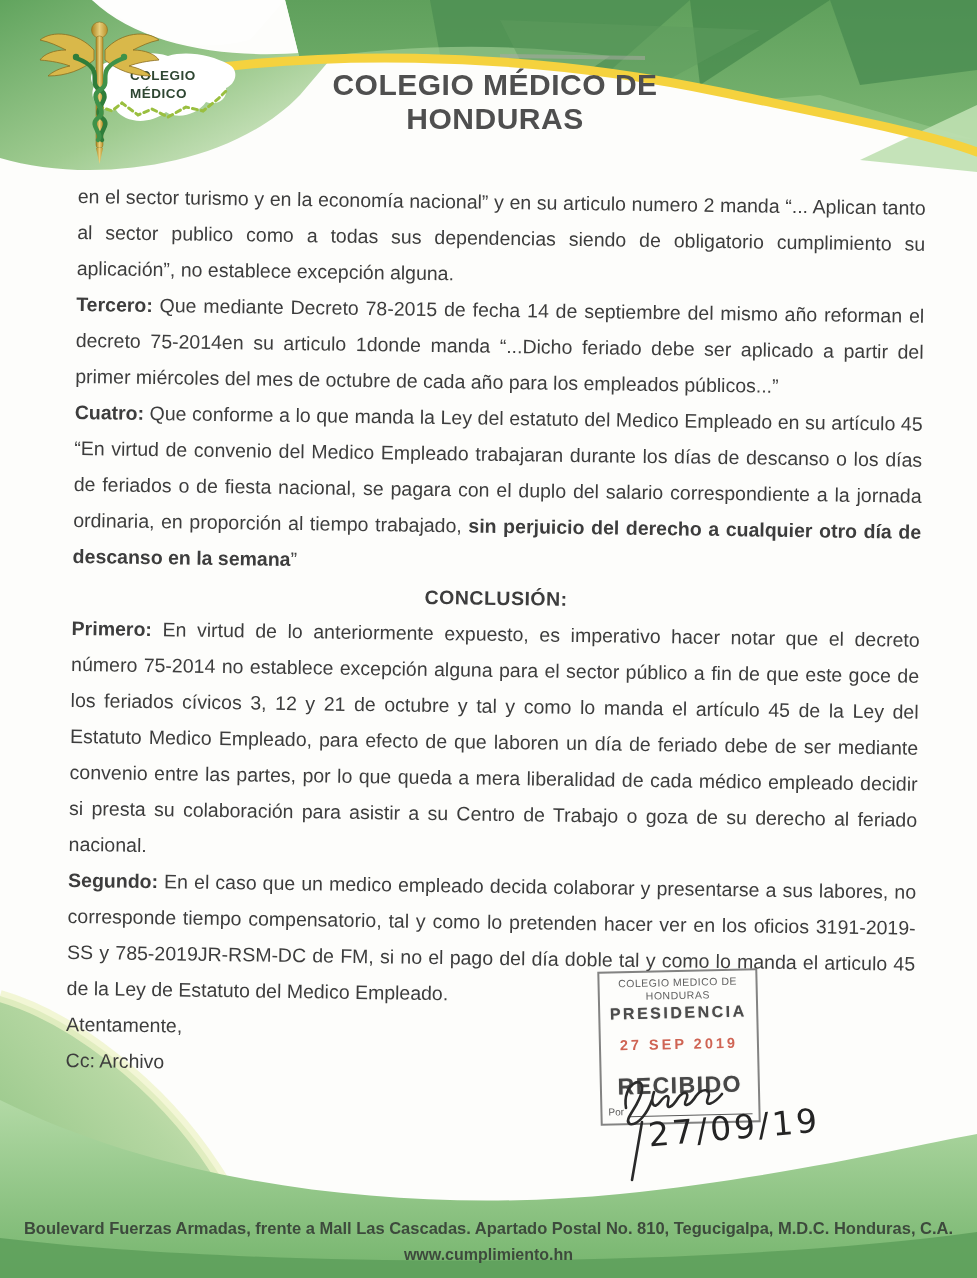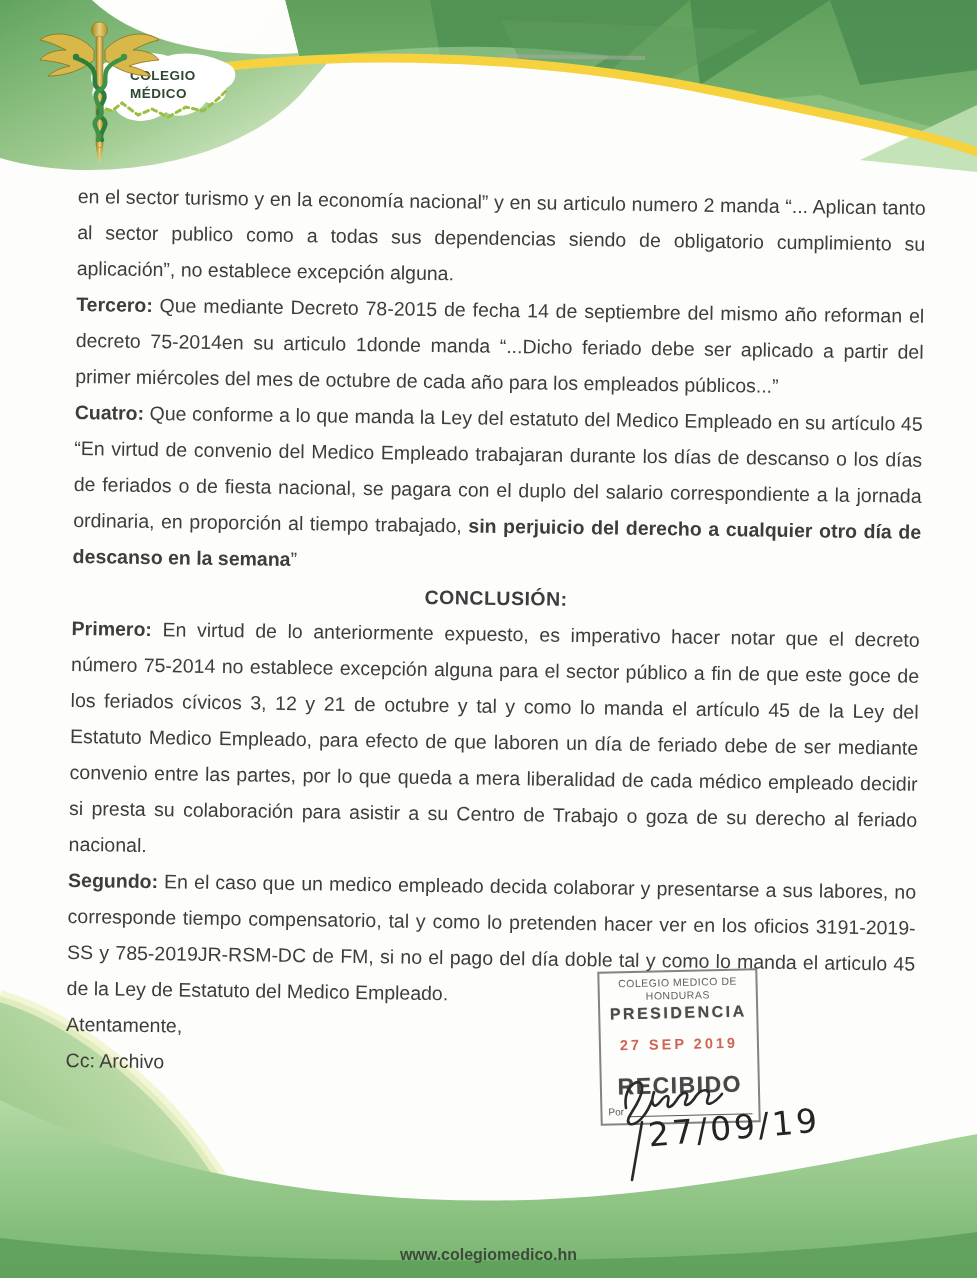--- a/index.html
+++ b/index.html
@@ -111,20 +111,21 @@
                C22,52 14,56 10,60 C28,60 44,54 56,44 Z" fill="#d9b84a" stroke="#8a6d1f" stroke-width=".8"></path>
       <path d="M67,34 C83,16 109,14 121,24 C111,26 103,30 95,34 C107,34 117,38 121,44 C109,45 99,47 91,50
                C101,52 109,56 113,60 C95,60 79,54 67,44 Z" fill="#d9b84a" stroke="#8a6d1f" stroke-width=".8"></path>
       <path d="M38,42 C70,54 48,66 62,74 C76,82 52,94 64,102 C74,109 58,118 64,124" fill="none" stroke="#2f7d3a" stroke-width="4.5" stroke-linecap="round"></path>
       <path d="M86,42 C54,54 76,66 62,74 C48,82 72,94 60,102 C50,109 66,118 60,124" fill="none" stroke="#3f9249" stroke-width="4.5" stroke-linecap="round"></path>
       <circle cx="38" cy="41" r="3.2" fill="#2f7d3a"></circle>
       <circle cx="86" cy="41" r="3.2" fill="#3f9249"></circle>
     </g>
   </svg>
 
+  <div id="page-title" class="abs">COLEGIO MÉDICO DE HONDURAS</div>
 
   <div id="letter-body" class="abs">
     <p><span>en el sector turismo y en la economía nacional” y en su articulo numero 2 manda “... Aplican tanto al sector publico como a todas sus dependencias siendo de obligatorio cumplimiento su aplicación”, no establece excepción alguna.</span></p>
     <p><span class="lbl">Tercero:</span><span> Que mediante Decreto 78-2015 de fecha 14 de septiembre del mismo año reforman el decreto 75-2014en su articulo 1donde manda “...Dicho feriado debe ser aplicado a partir del primer miércoles del mes de octubre de cada año para los empleados públicos...”</span></p>
     <p><span class="lbl">Cuatro:</span><span> Que conforme a lo que manda la Ley del estatuto del Medico Empleado en su artículo 45 “En virtud de convenio del Medico Empleado trabajaran durante los días de descanso o los días de feriados o de fiesta nacional, se pagara con el duplo del salario correspondiente a la jornada ordinaria, en proporción al tiempo trabajado, </span><span class="lbl">sin perjuicio del derecho a cualquier otro día de descanso en la semana</span><span>”</span></p>
 
     <p id="conclusion-heading">CONCLUSIÓN:</p>
 
     <p><span class="lbl">Primero:</span><span> En virtud de lo anteriormente expuesto, es imperativo hacer notar que el decreto número 75-2014 no establece excepción alguna para el sector público a fin de que este goce de los feriados cívicos 3, 12 y 21 de octubre y tal y como lo manda el artículo 45 de la Ley del Estatuto Medico Empleado, para efecto de que laboren un día de feriado debe de ser mediante convenio entre las partes, por lo que queda a mera liberalidad de cada médico empleado decidir si presta su colaboración para asistir a su Centro de Trabajo o goza de su derecho al feriado nacional.</span></p>
     <p><span class="lbl">Segundo:</span><span> En el caso que un medico empleado decida colaborar y presentarse a sus labores, no corresponde tiempo compensatorio, tal y como lo pretenden hacer ver en los oficios 3191-2019-SS y 785-2019JR-RSM-DC de FM, si no el pago del día doble tal y como lo manda el articulo 45 de la Ley de Estatuto del Medico Empleado.</span></p>
@@ -164,15 +165,16 @@
         <stop offset="0" stop-color="#b2d9a5"></stop>
           <stop offset="1" stop-color="#74b46c"></stop>
       </linearGradient>
     </defs>
     <path d="M0,8 C70,28 160,95 215,180 C245,226 262,260 270,290 L0,290 Z" fill="url(#gWash)"></path>
     <path d="M0,8 C70,28 160,95 215,180 C245,226 262,260 270,290" fill="none" stroke="#edf3c8" stroke-width="12" opacity=".75"></path>
     <path d="M0,112 C180,202 420,226 620,206 C790,188 910,158 977,146 L977,290 L0,290 Z" fill="url(#gBand)"></path>
     <path d="M0,250 C250,280 700,282 977,244 L977,290 L0,290 Z" fill="#5d9f5b" opacity=".85"></path>
   </svg>
 
-  <div id="footer-website" class="abs footer-line">www.colegiomedico.hn</div>
+  <div id="footer-address" class="abs footer-line">Boulevard Fuerzas Armadas, frente a Mall Las Cascadas. Apartado Postal No. 810, Tegucigalpa, M.D.C. Honduras, C.A.</div>
+  <div id="footer-website" class="abs footer-line">www.cumplimiento.hn</div>
 
 </div>
 
 </body></html>

